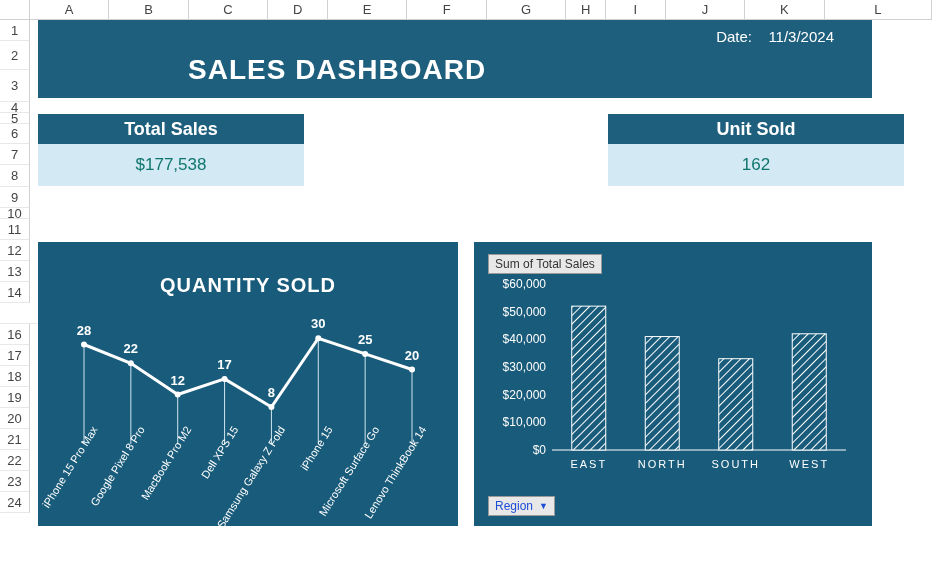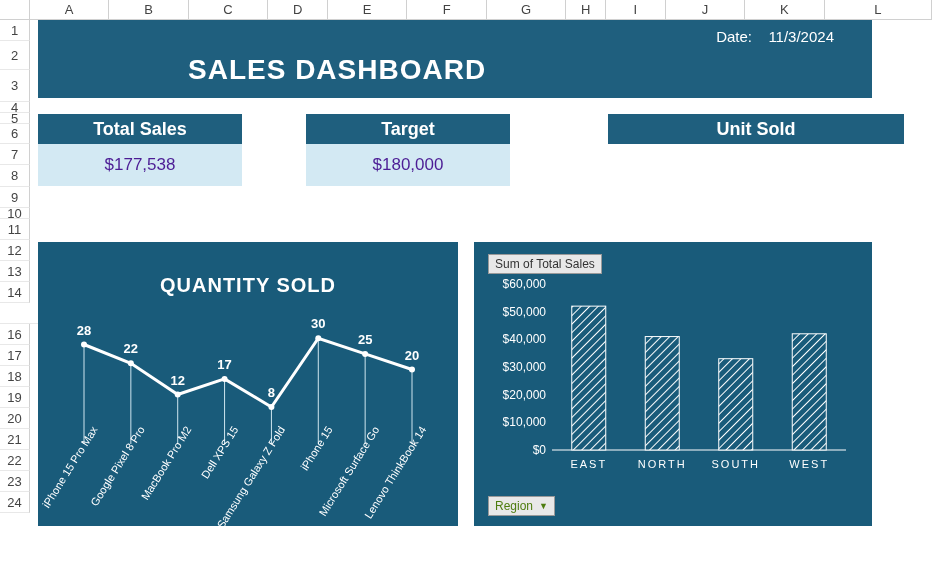--- a/index.html
+++ b/index.html
@@ -72,34 +72,34 @@
     position: absolute;
     left: 150px;
     top: 34px;
     font-size: 28px;
     font-weight: 700;
     letter-spacing: 1px;
   }
   .kpi {
     position: absolute;
     top: 94px;
-    width: 204px;
+    width: 266px;
   }
   .kpi-header {
     background: #1f5f7e;
     color: #fff;
     text-align: center;
     font-size: 18px;
     font-weight: 700;
     height: 30px;
     line-height: 30px;
   }
   .kpi-value {
     background: #d3e9f3;
-    color: #4c1d95;
+    color: #0f766e;
     text-align: center;
     font-size: 17px;
     height: 42px;
     line-height: 42px;
   }
   .kpi1 { left: 8px; }
   .kpi2 { left: 276px; }
   .kpi3 { left: 578px; width: 296px; }
 
   .chart-panel {
@@ -180,21 +180,21 @@
     letter-spacing: 2px;
     text-anchor: middle;
   }
 
   .region-filter {
     position: absolute;
     left: 14px;
     bottom: 10px;
     background: #e8e8e8;
     border: 1px solid #999;
-    color: #4d7c0f;
+    color: #1d4ed8;
     font-size: 12px;
     padding: 2px 6px;
     display: flex;
     align-items: center;
     gap: 6px;
   }
   .region-filter .caret {
     font-size: 9px;
   }
 
@@ -251,26 +251,23 @@
   <div class="banner" data-interactable="false">
     <span class="date-label" data-interactable="false">Date:</span>
     <span class="date-value" data-interactable="false">11/3/2024</span>
     <div class="title" data-interactable="false">SALES DASHBOARD</div>
   </div>
 
   <div class="kpi kpi1" data-interactable="false">
     <div class="kpi-header" data-interactable="false">Total Sales</div>
     <div class="kpi-value" data-interactable="false">$177,538</div>
   </div>
-  <div class="kpi kpi2" data-interactable="false">
-    <div class="kpi-header" data-interactable="false">Target</div>
-    <div class="kpi-value" data-interactable="false">$180,000</div>
-  </div>
   <div class="kpi kpi3" data-interactable="false">
     <div class="kpi-header" data-interactable="false">Unit Sold</div>
+    <div class="kpi-value" data-interactable="false">162</div>
   </div>
 
   <div class="chart-panel panel-left" data-interactable="true">
     <div class="ptitle" data-interactable="false">QUANTITY SOLD</div>
     <div class="linechart" data-interactable="false">
       <svg width="380" height="150" id="line-svg">
           <g class="droplines">
             <line x1="26" x2="26" y1="42.5" y2="142"></line>
             <line x1="72.85714285714286" x2="72.85714285714286" y1="61.25" y2="142"></line>
             <line x1="119.71428571428571" x2="119.71428571428571" y1="92.5" y2="142"></line>

